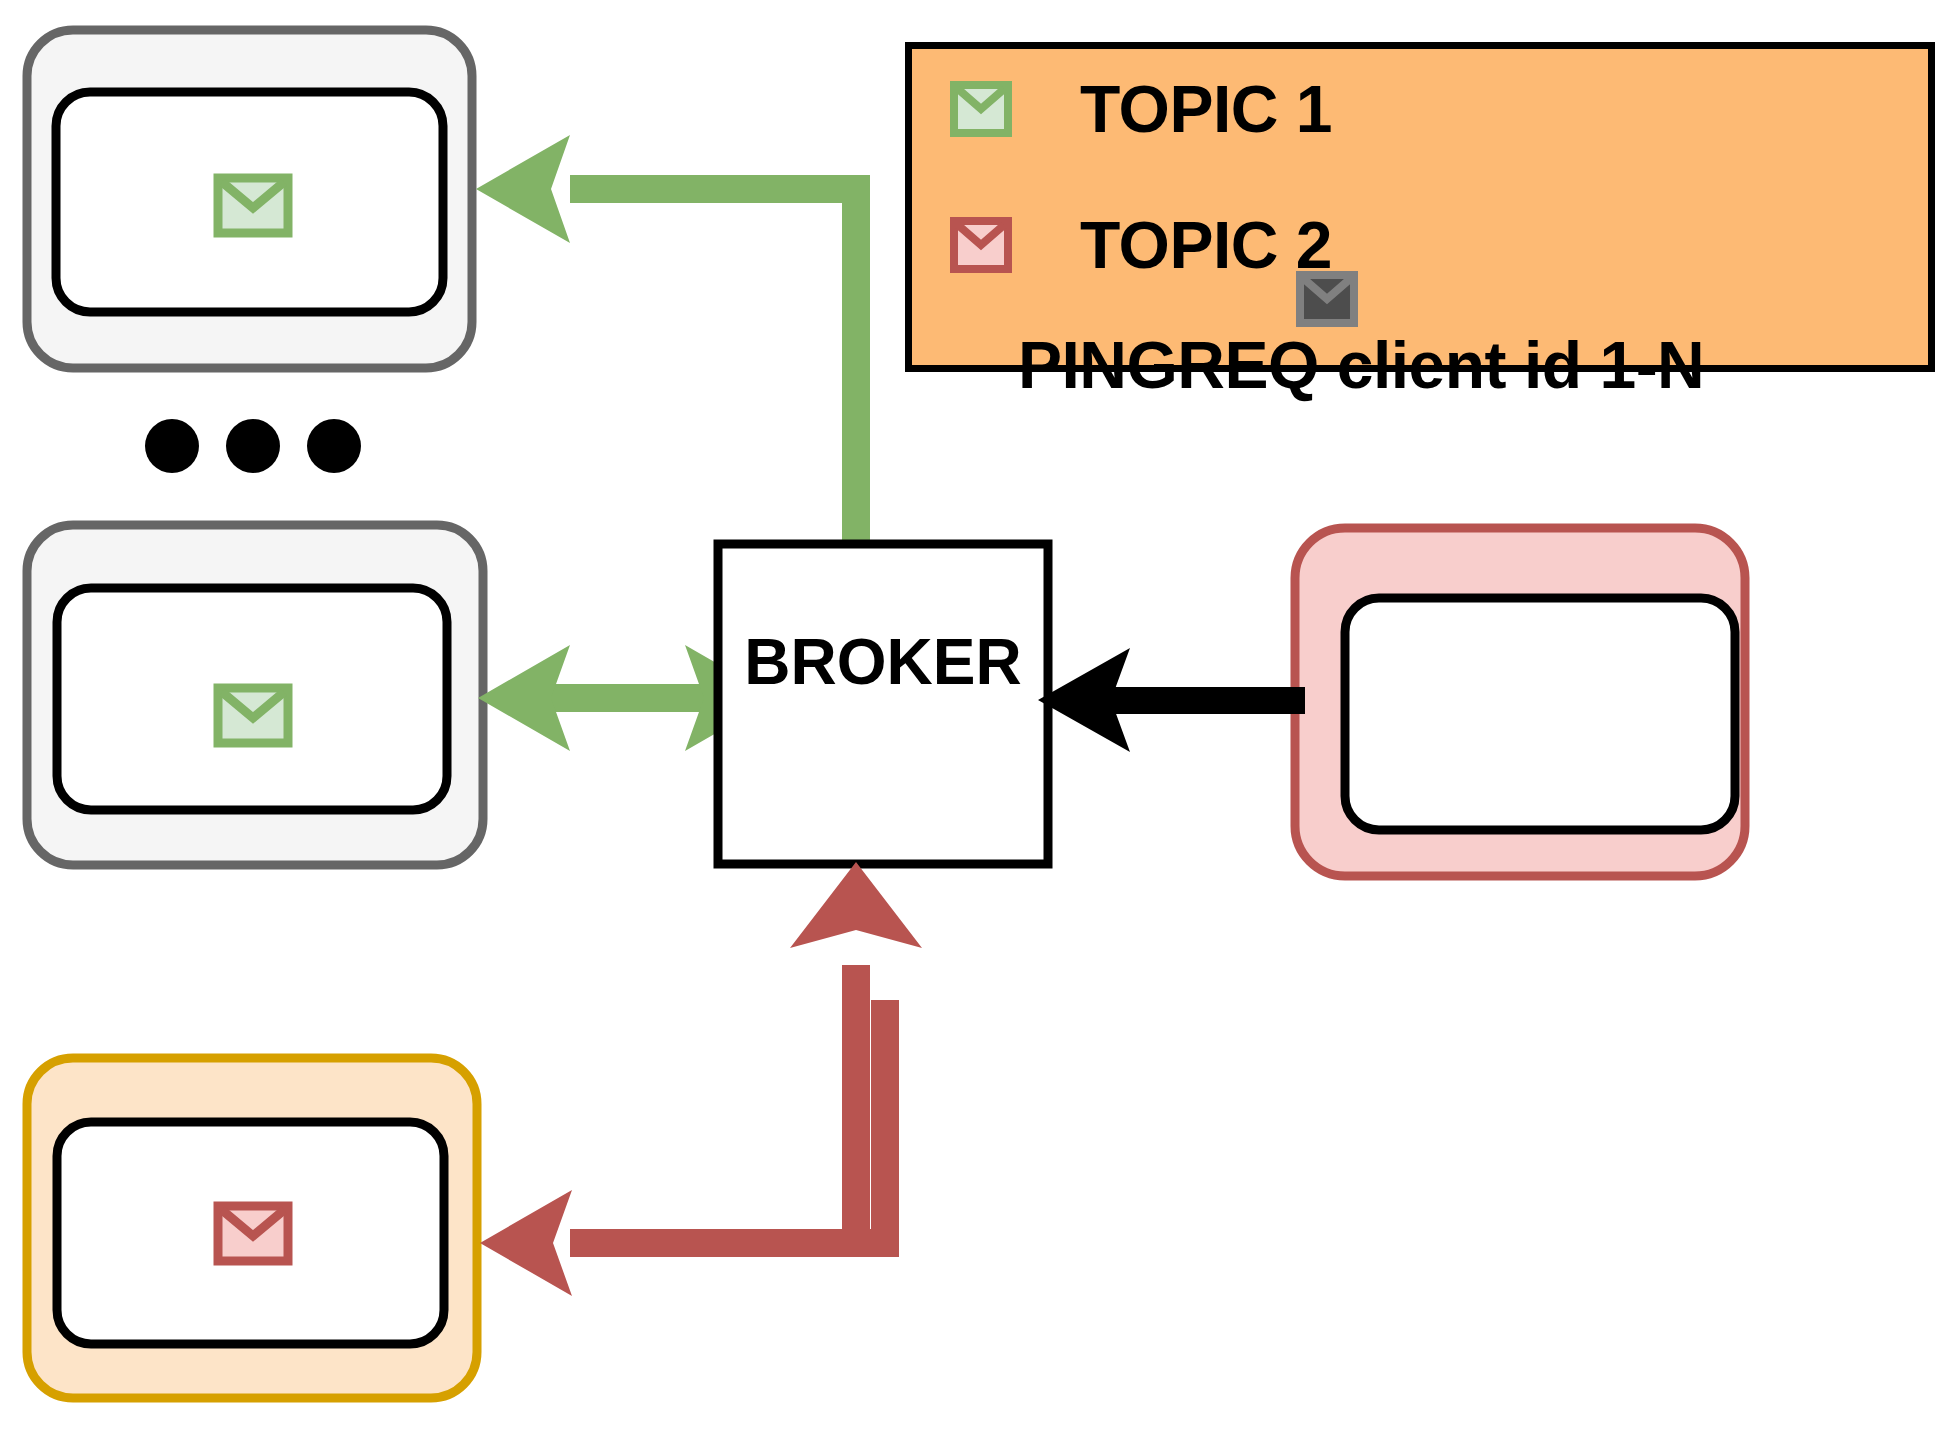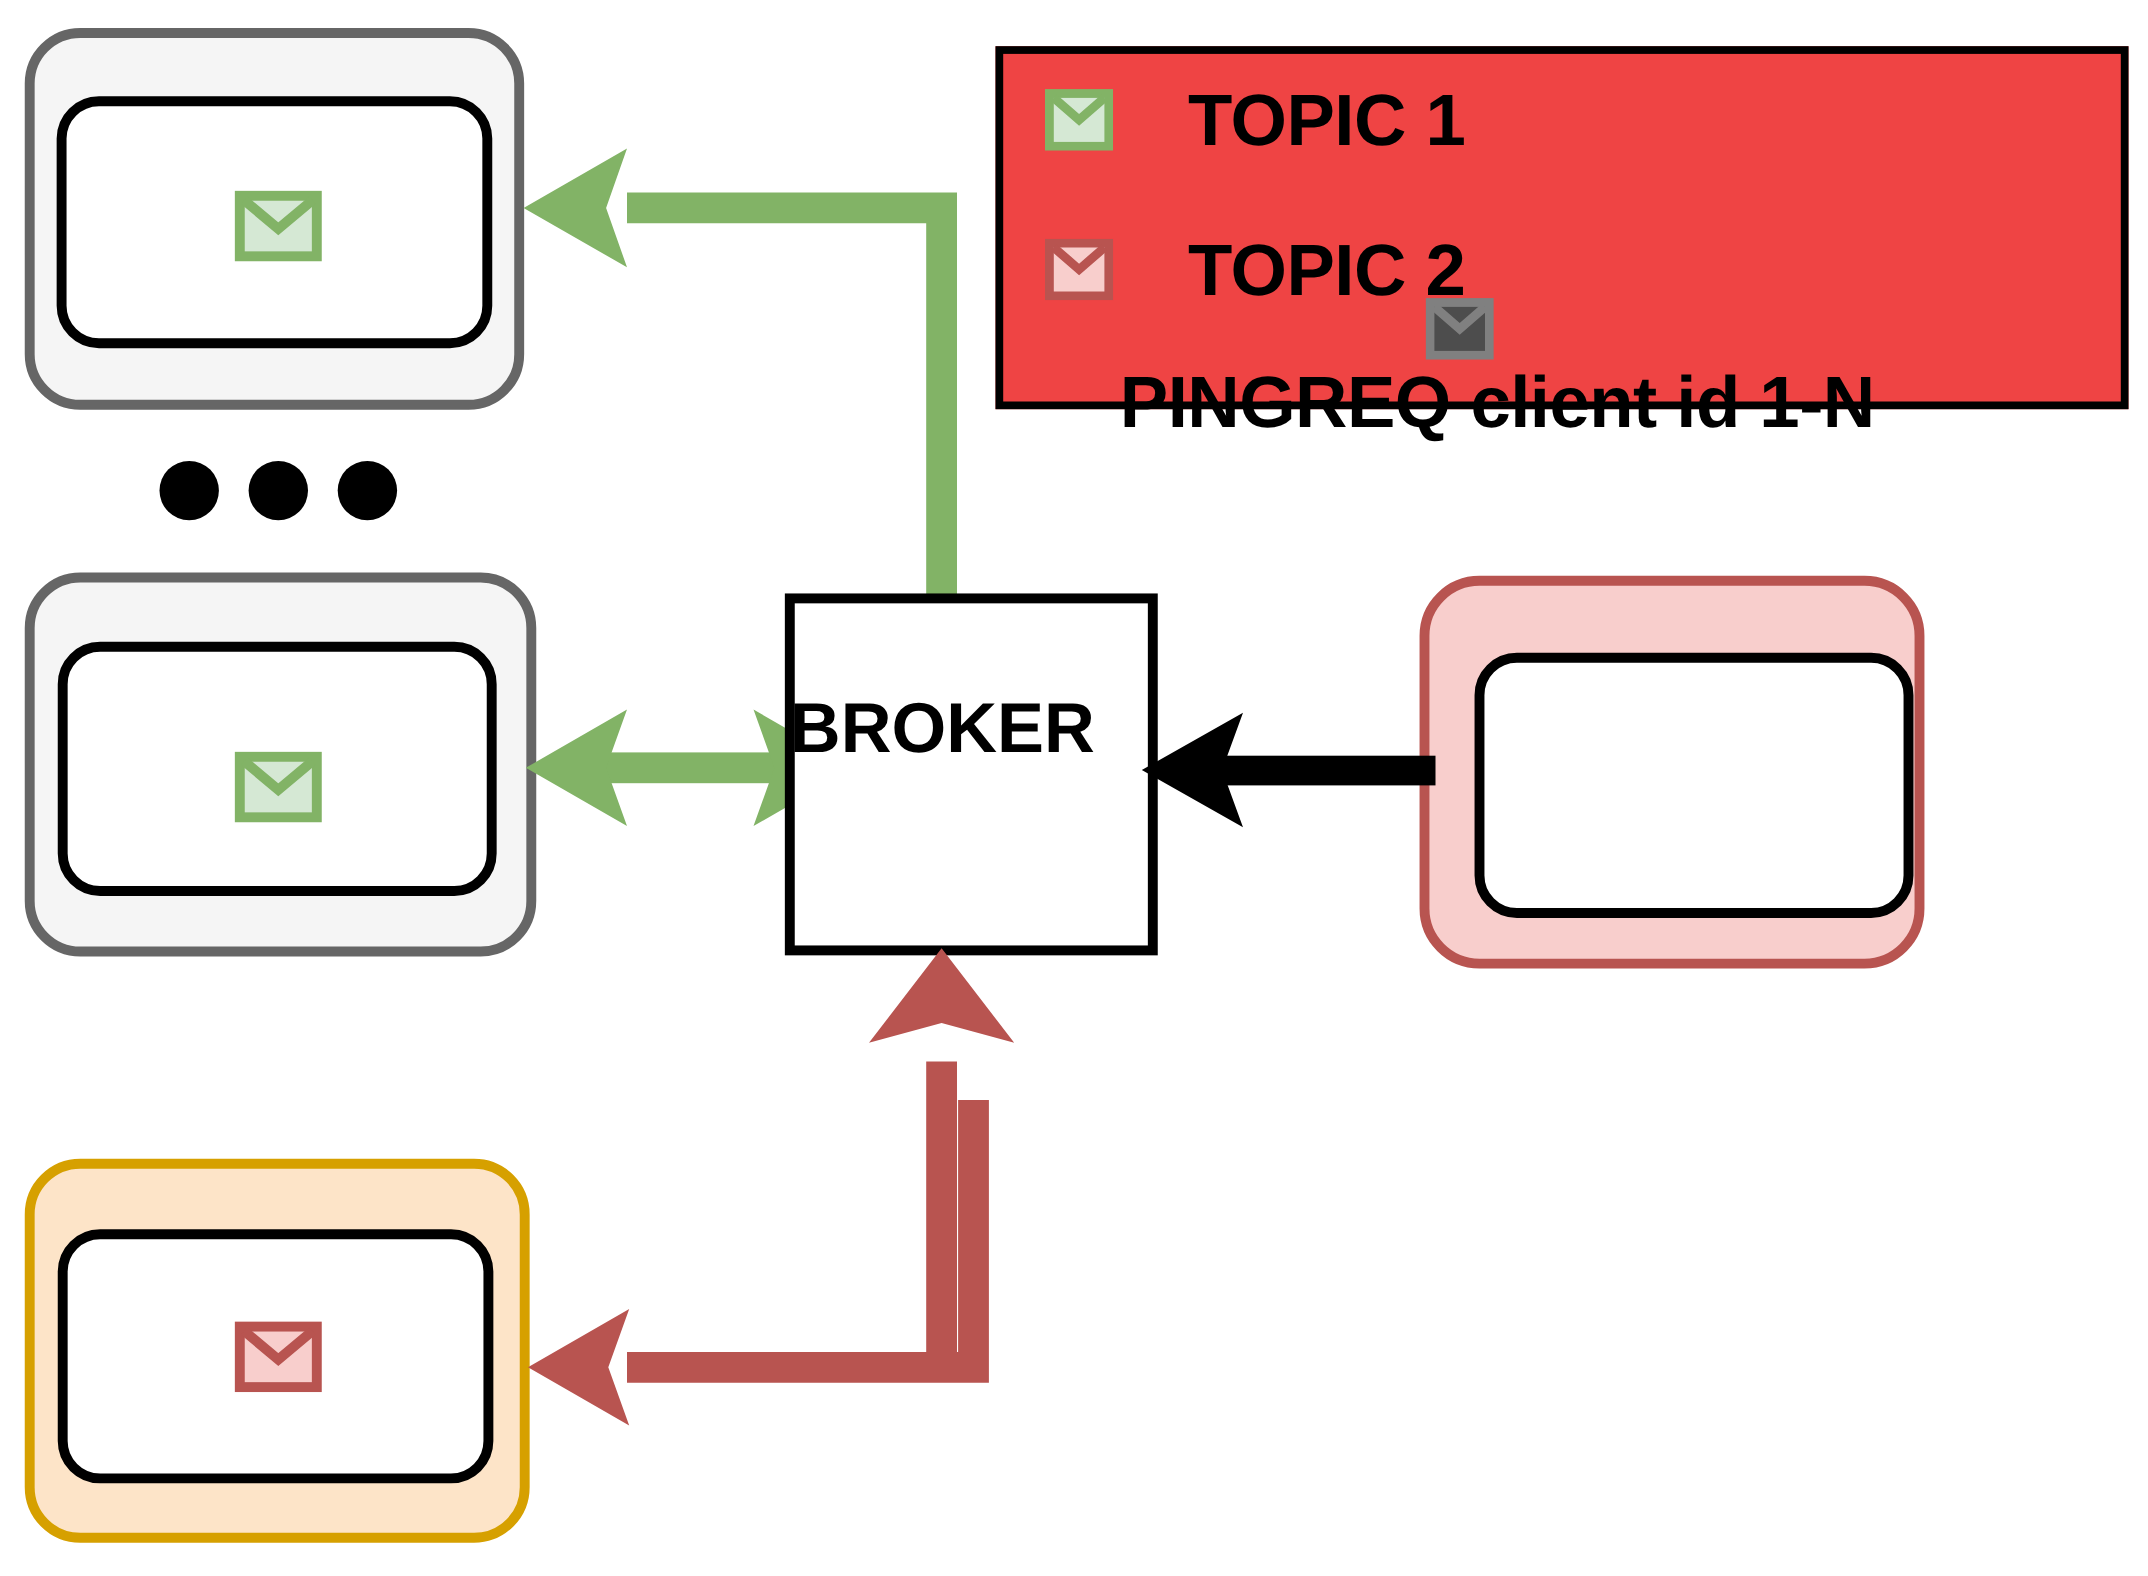--- a/index.html
+++ b/index.html
@@ -24,21 +24,21 @@
     width: 1953px;
     height: 1433px;
   }
   .legend-box {
     position: absolute;
     left: 905px;
     top: 42px;
     width: 1030px;
     height: 330px;
     border: 7px solid #000000;
-    background: #ef4444;
+    background: #fdba74;
     box-sizing: border-box;
   }
   .legend-row {
     position: absolute;
     display: flex;
     align-items: center;
     left: 38px;
   }
   .legend-row.r0 { top: 22px; }
   .legend-row.r1 { top: 122px; margin-top: 36px; }
@@ -55,21 +55,21 @@
     color: #000000;
     white-space: nowrap;
     letter-spacing: -0.5px;
     font-family: "Liberation Sans", sans-serif;
   }
   .broker-label {
     position: absolute;
     left: 718px;
     top: 630px;
     width: 330px;
-    text-align: left;
+    text-align: center;
     font-size: 64px;
     font-weight: bold;
     color: #000000;
     font-family: "Liberation Sans", sans-serif;
     line-height: 1;
   }
 </style>
 </head>
 <body>
 

